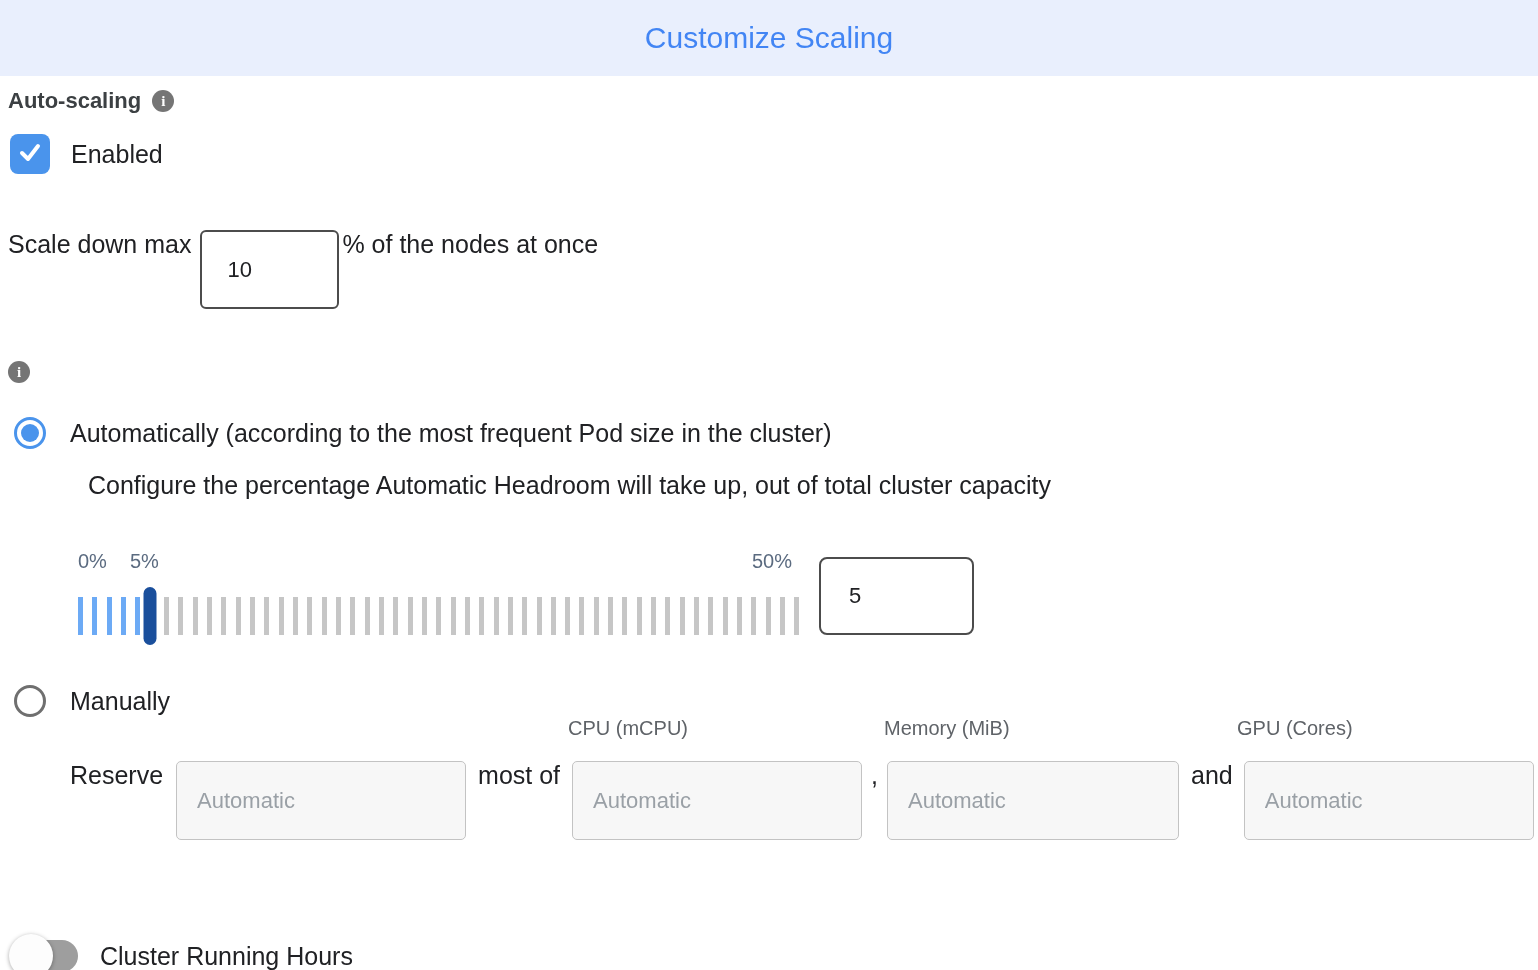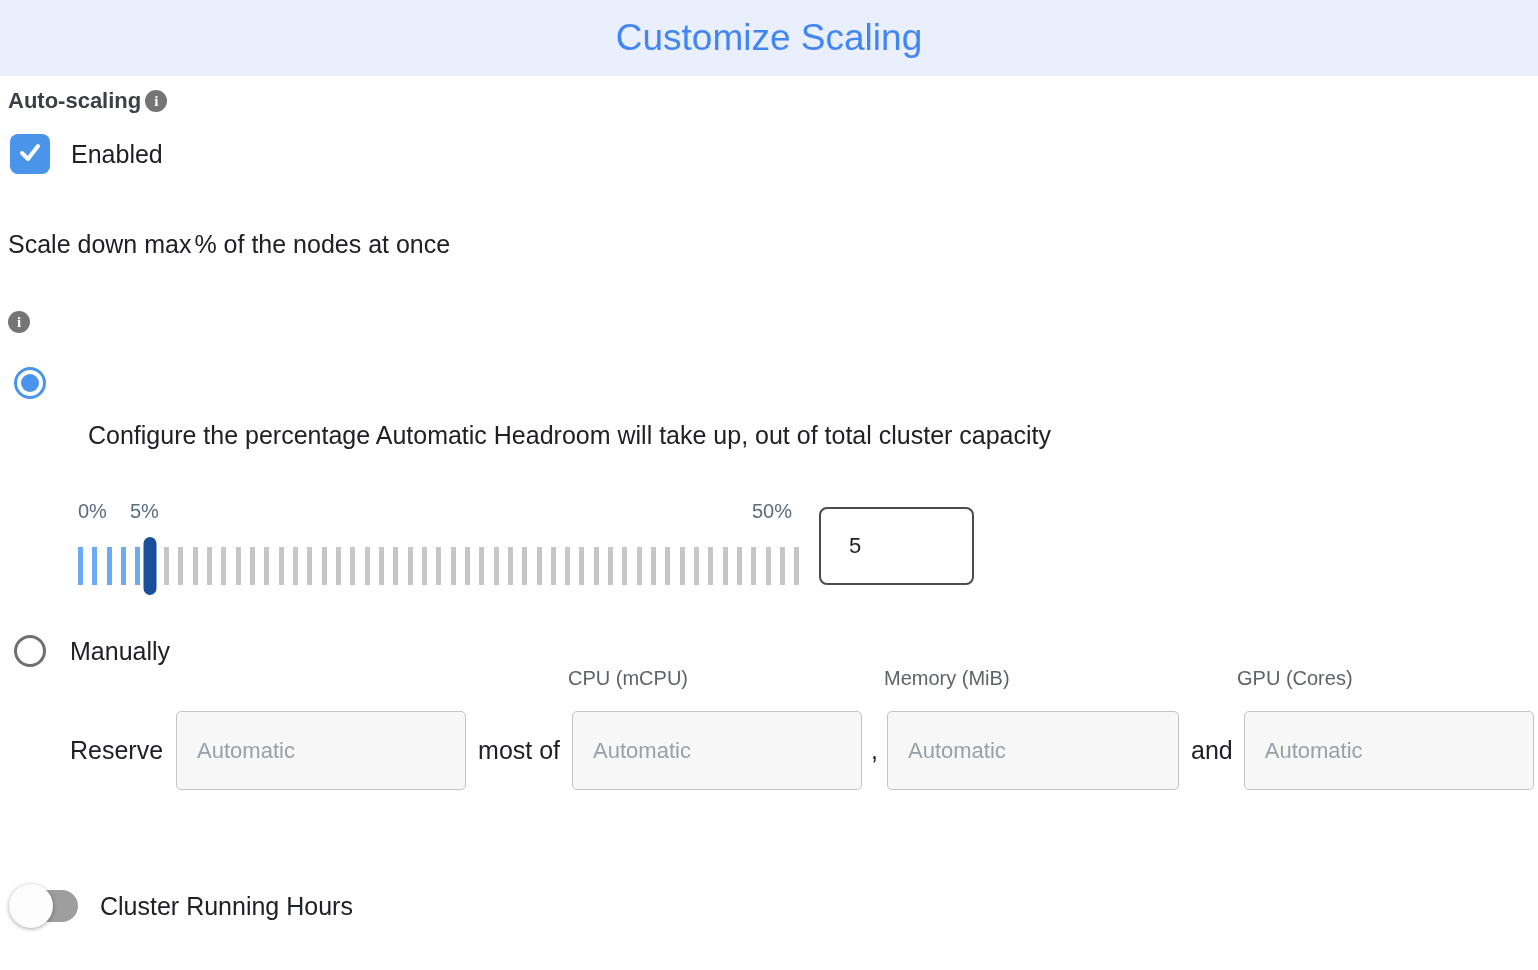--- a/index.html
+++ b/index.html
@@ -12,29 +12,29 @@
 
   
   .header {
     height: 76px;
     background: #e9effd;
     display: flex;
     align-items: center;
     justify-content: center;
   }
   .header .title {
-    font-size: 37px;
+    font-size: 30px;
     color: #4285f4;
   }
 
   
   .section-heading {
     display: flex;
     align-items: center;
-    gap: 4px;
+    gap: 11px;
     font-size: 22px;
     font-weight: bold;
     color: #3c4043;
     margin-left: 8px;
   }
   .info-icon {
     width: 22px; height: 22px;
     border-radius: 50%;
     background: #757575;
     color: #ffffff;
@@ -168,21 +168,21 @@
     height: 24px;
     margin-top: 0;
     font-size: 20px;
     color: #5f6368;
   }
   .columns-header .col-0 { position: absolute; left: 568px; }
   .columns-header .col-1 { position: absolute; left: 884px; }
   .columns-header .col-2 { position: absolute; left: 1237px; }
   .reserve-row {
     display: flex;
-    align-items: center;
+    align-items: flex-start;
     margin-top: 20px;
   }
   .reserve-row .reserve-label { margin-left: 70px; }
   .auto-input {
     height: 79px;
     border: 1px solid #c3c3c3;
     border-radius: 5px;
     background: #f7f7f7;
     font-family: "Liberation Sans", sans-serif;
     font-size: 22px;
@@ -240,29 +240,31 @@
       <svg width="26" height="26" viewBox="0 0 26 26">
         <polyline points="5,14 11,20 21,7" fill="none" stroke="#ffffff" stroke-width="4" stroke-linecap="round" stroke-linejoin="round"></polyline>
       </svg>
     </span>
   </span>
   <span class="body-text label">Enabled</span>
 </div>
 
 <div class="scale-down-row">
   <span class="body-text">Scale down max</span>
+  <input class="value-input" type="text" value="10" style="">
   <span class="body-text suffix">% of the nodes at once</span>
 </div>
 
 <div class="section-heading headroom-heading">
   <span class="info-icon">i</span>
 </div>
 
 <div class="radio-row">
   <span class="radio selected"></span>
+  <span class="body-text label">Automatically (according to the most frequent Pod size in the cluster)</span>
 </div>
 
 <div class="body-text headroom-desc">Configure the percentage Automatic Headroom will take up, out of total cluster capacity</div>
 
 <div class="slider-row">
   <div class="slider">
     <div class="slider-labels">
       <span class="min">0%</span>
       <span class="cur">5%</span>
       <span class="max">50%</span>

